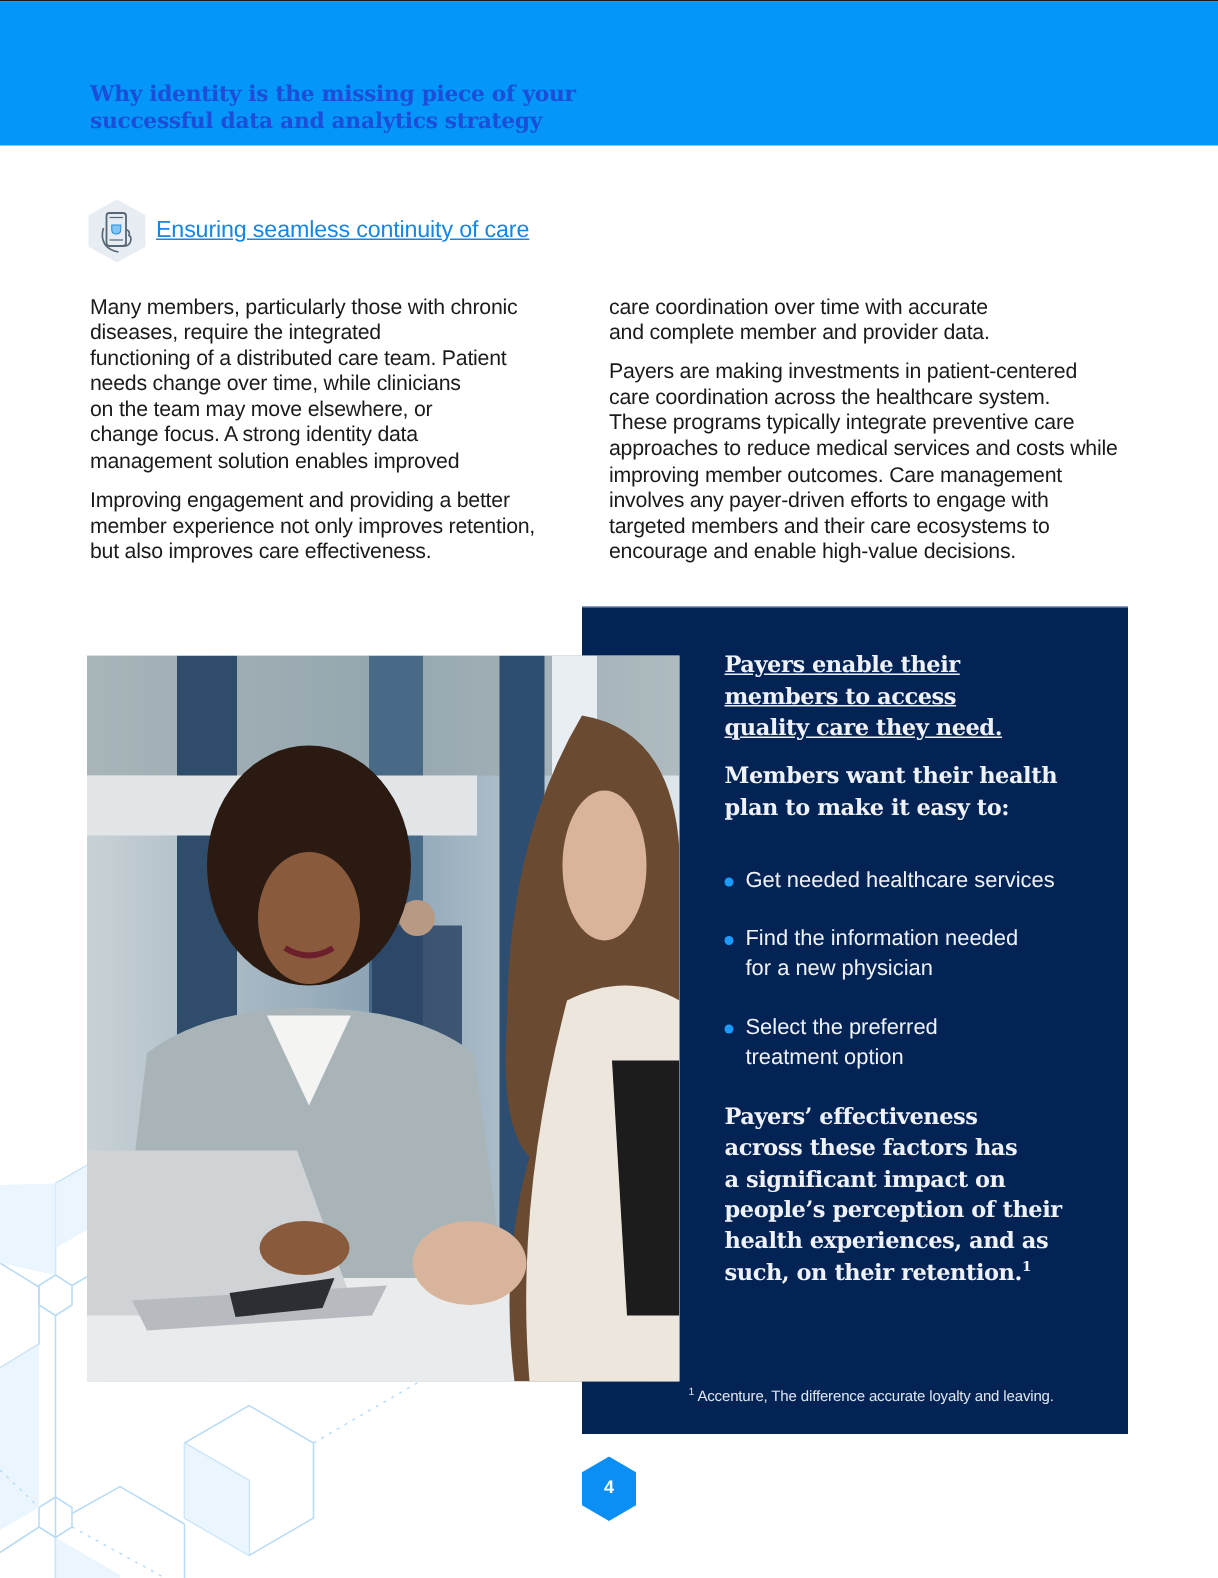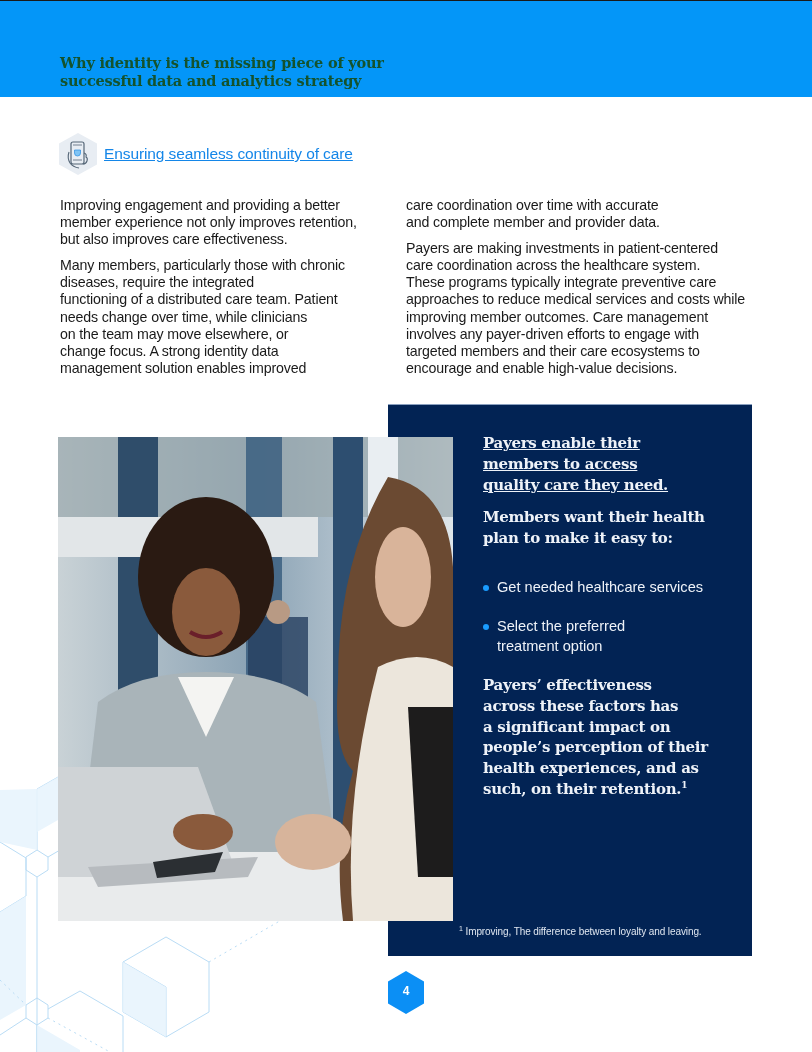--- a/index.html
+++ b/index.html
@@ -2,21 +2,21 @@
 <html><head>
 <meta charset="utf-8">
 <style>
   * { box-sizing: border-box; margin: 0; padding: 0; }
   html, body { width: 812px; height: 1052px; overflow: hidden; background: #ffffff; }
   body { position: relative; font-family: "Liberation Sans", sans-serif; color: #1a1a1a; }
 
   .top-border { position: absolute; left: 0; top: 0; width: 812px; height: 1px; background: #1a1a1a; }
   .header-band { position: absolute; left: 0; top: 1px; width: 812px; height: 96px; background: #0496f8; }
   .header-title { position: absolute; left: 60px; top: 54px; width: 380px;
-    font-family: "DejaVu Serif", serif; font-weight: bold; font-size: 14.5px; line-height: 18px; color: #14532d; letter-spacing: -0.2px; }
+    font-family: "DejaVu Serif", serif; font-weight: bold; font-size: 14.5px; line-height: 18px; color: #1d4ed8; letter-spacing: -0.2px; }
 
   .section-icon { position: absolute; left: 58px; top: 132px; width: 40px; height: 44px; }
   .section-title { position: absolute; left: 104px; top: 145px; font-size: 15.5px; color: #1486e8; letter-spacing: -0.1px; text-decoration: underline; }
 
   .body-col { position: absolute; font-size: 14.2px; line-height: 17.1px; color: #1a1a1a; letter-spacing: -0.15px; }
   .body-col p { margin-bottom: 9px; white-space: pre-line; }
   .col-left { left: 60px; top: 197px; width: 320px; }
   .col-right { left: 406px; top: 197px; width: 356px; }
 
   .bg-pattern { position: absolute; left: 0; top: 760px; width: 460px; height: 292px; }
@@ -52,30 +52,30 @@
   <rect x="13" y="10" width="13" height="22" rx="2" fill="none" stroke="#556677" stroke-width="1.2"></rect>
   <line x1="15" y1="13" x2="24" y2="13" stroke="#556677" stroke-width="0.8"></line>
   <line x1="15" y1="28" x2="24" y2="28" stroke="#556677" stroke-width="0.8"></line>
   <path d="M16.5 18 h6 v3 q0 3 -3 3 q-3 0 -3 -3 z" fill="#7fc4f5" stroke="#2a8de0" stroke-width="0.7"></path>
   <path d="M11 20 q-2 6 1 11 q3 4 9 5" fill="none" stroke="#556677" stroke-width="1.1"></path>
   <path d="M26 21 q3 1 2 4 q2 1 1 4 q-1 3 -4 3" fill="none" stroke="#556677" stroke-width="1.1"></path>
 </svg>
 <div class="section-title">Ensuring seamless continuity of care</div>
 
 <div class="body-col col-left">
-  <p>Improving engagement and providing a better
-member experience not only improves retention,
-but also improves care effectiveness.</p>
   <p>Many members, particularly those with chronic
 diseases, require the integrated
 functioning of a distributed care team. Patient
 needs change over time, while clinicians
 on the team may move elsewhere, or
 change focus. A strong identity data
 management solution enables improved</p>
+  <p>Improving engagement and providing a better
+member experience not only improves retention,
+but also improves care effectiveness.</p>
 </div>
 <div class="body-col col-right">
   <p>care coordination over time with accurate
 and complete member and provider data.</p>
   <p>Payers are making investments in patient-centered
 care coordination across the healthcare system.
 These programs typically integrate preventive care
 approaches to reduce medical services and costs while
 improving member outcomes. Care management
 involves any payer-driven efforts to engage with
@@ -153,31 +153,33 @@
 </div>
 
 <div class="callout">
   <div class="serif lead">Payers enable their
 members to access
 quality care they need.</div>
   <div class="serif">Members want their health
 plan to make it easy to:</div>
   <ul class="bullets">
     <li><span class="dot"></span><span>Get needed healthcare services</span></li>
+    <li><span class="dot"></span><span>Find the information needed
+for a new physician</span></li>
     <li><span class="dot"></span><span>Select the preferred
 treatment option</span></li>
   </ul>
   <div class="serif closing"><span>Payers’ effectiveness
 across these factors has
 a significant impact on
 people’s perception of their
 health experiences, and as
 such, on their retention.</span><sup>1</sup></div>
 </div>
 
-<div class="footnote"><sup>1</sup> <span>Improving, The difference between loyalty and leaving.</span></div>
+<div class="footnote"><sup>1</sup> <span>Accenture, The difference accurate loyalty and leaving.</span></div>
 
 <div class="page-num">
   <svg width="38" height="43" viewBox="0 0 38 43">
     <polygon points="19,0 37,10.5 37,32.5 19,43 1,32.5 1,10.5" fill="#0b8ff5"></polygon>
   </svg>
   <span>4</span>
 </div>
 
 </body></html>

